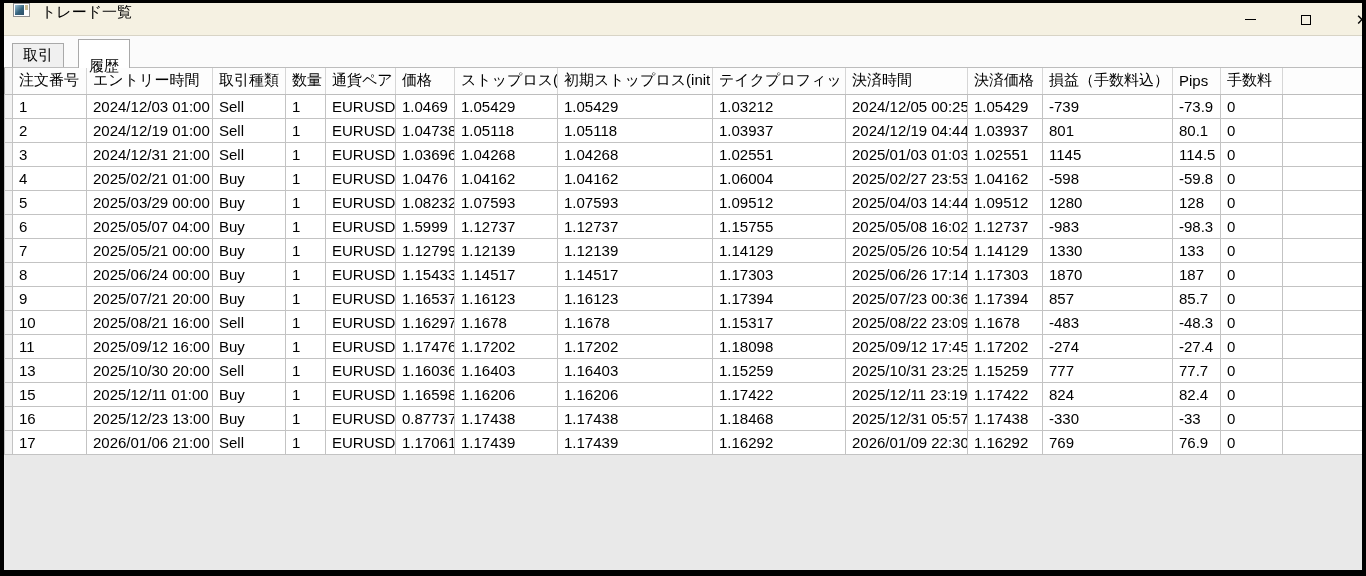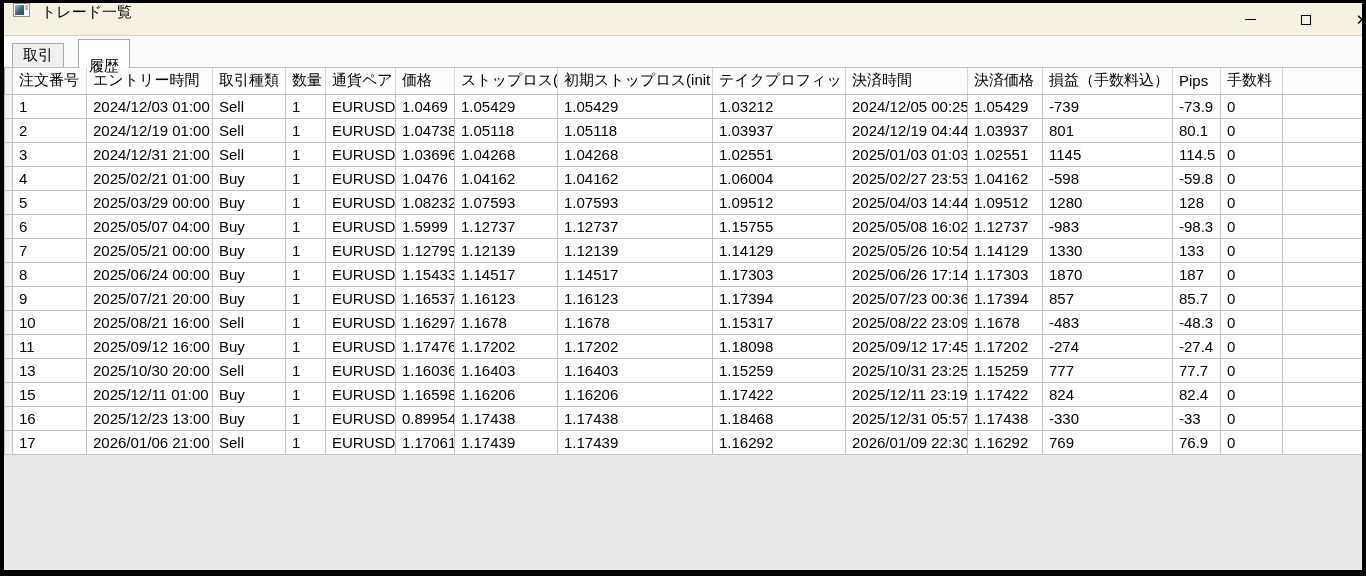--- a/index.html
+++ b/index.html
@@ -377,21 +377,21 @@
             <td>0</td>
             <td class="filler"></td>
           </tr>
           <tr>
             <td class="vh"></td>
             <td>16</td>
             <td>2025/12/23 13:00</td>
             <td>Buy</td>
             <td>1</td>
             <td>EURUSD</td>
-            <td>0.89954</td>
+            <td>0.87737</td>
             <td>1.17438</td>
             <td>1.17438</td>
             <td>1.18468</td>
             <td>2025/12/31 05:57</td>
             <td>1.17438</td>
             <td>-330</td>
             <td>-33</td>
             <td>0</td>
             <td class="filler"></td>
           </tr>

